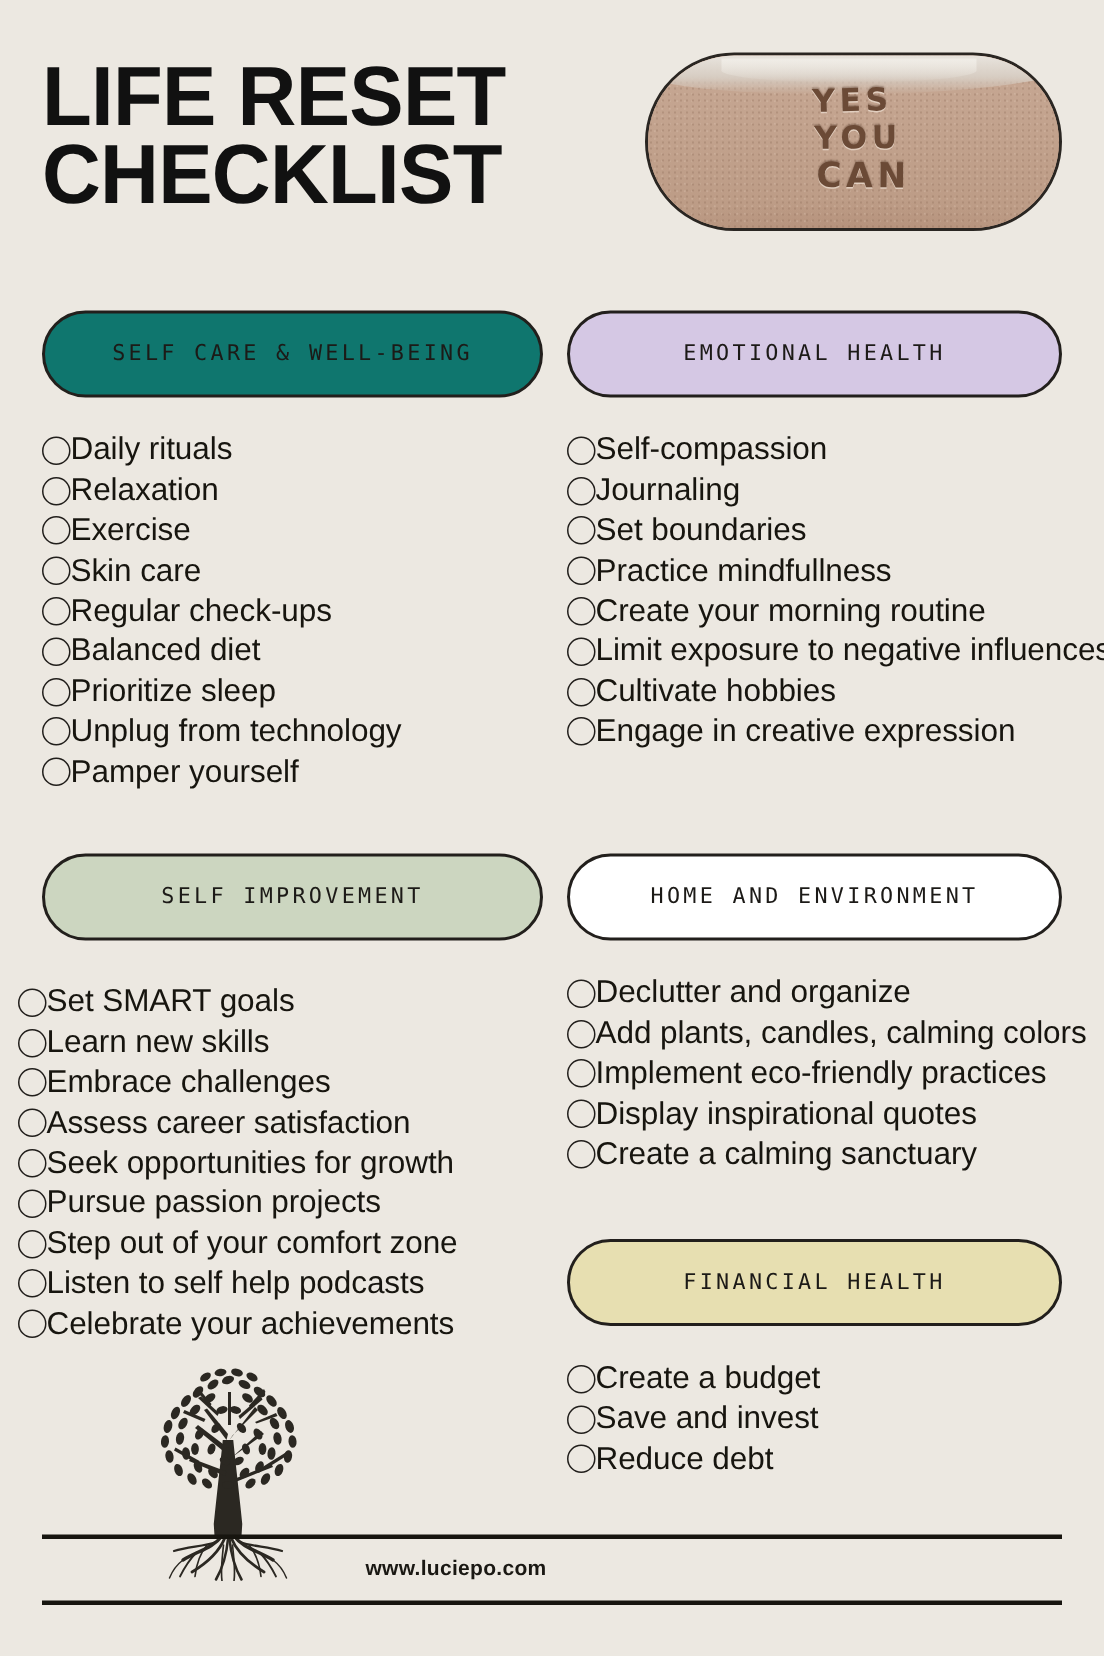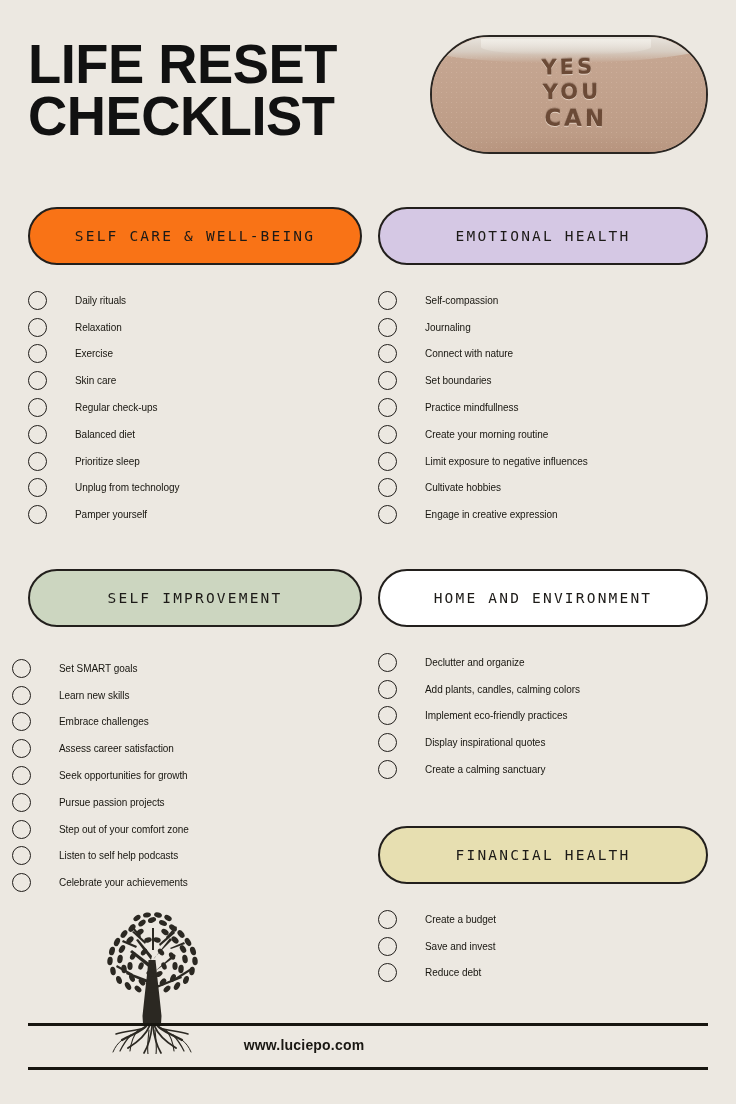--- a/index.html
+++ b/index.html
@@ -144,23 +144,23 @@
   }
   .cbox {
     flex: 0 0 auto;
     width: 19px;
     height: 19px;
     border: 1.8px solid #211e1b;
     border-radius: 50%;
     box-sizing: border-box;
   }
   .itext {
-    margin-left: 28px;
+    margin-left: 0;
     font-family: "Liberation Sans", sans-serif;
-    font-size: 10px;
+    font-size: 21px;
     color: #17150f;
     white-space: nowrap;
     letter-spacing: -0.05px;
   }
 
   
   .tree {
     position: absolute;
     left: 86px;
     top: 904px;
@@ -208,21 +208,21 @@
       <div class="hero-foam"></div>
       <div class="hero-foam2"></div>
       <div class="hero-words">
         <span class="w1">YES</span>
         <span class="w2">YOU</span>
         <span class="w3">CAN</span>
       </div>
     </div>
   </div>
 
-  <div class="pill" style="left:28px; top:207px; width:334px; background:#f97316;">
+  <div class="pill" style="left:28px; top:207px; width:334px; background:#0f766e;">
     <span class="pill-label">SELF CARE &amp; WELL-BEING</span>
   </div>
   <div class="list" style="left:28px; top:287px; width:336px;">
     <div class="item">
       <span class="cbox"></span>
       <span class="itext">Daily rituals</span>
     </div>
     <div class="item">
       <span class="cbox"></span>
       <span class="itext">Relaxation</span>
@@ -261,24 +261,20 @@
     <span class="pill-label">EMOTIONAL HEALTH</span>
   </div>
   <div class="list" style="left:378px; top:287px; width:340px;">
     <div class="item">
       <span class="cbox"></span>
       <span class="itext">Self-compassion</span>
     </div>
     <div class="item">
       <span class="cbox"></span>
       <span class="itext">Journaling</span>
-    </div>
-    <div class="item">
-      <span class="cbox"></span>
-      <span class="itext">Connect with nature</span>
     </div>
     <div class="item">
       <span class="cbox"></span>
       <span class="itext">Set boundaries</span>
     </div>
     <div class="item">
       <span class="cbox"></span>
       <span class="itext">Practice mindfullness</span>
     </div>
     <div class="item">

